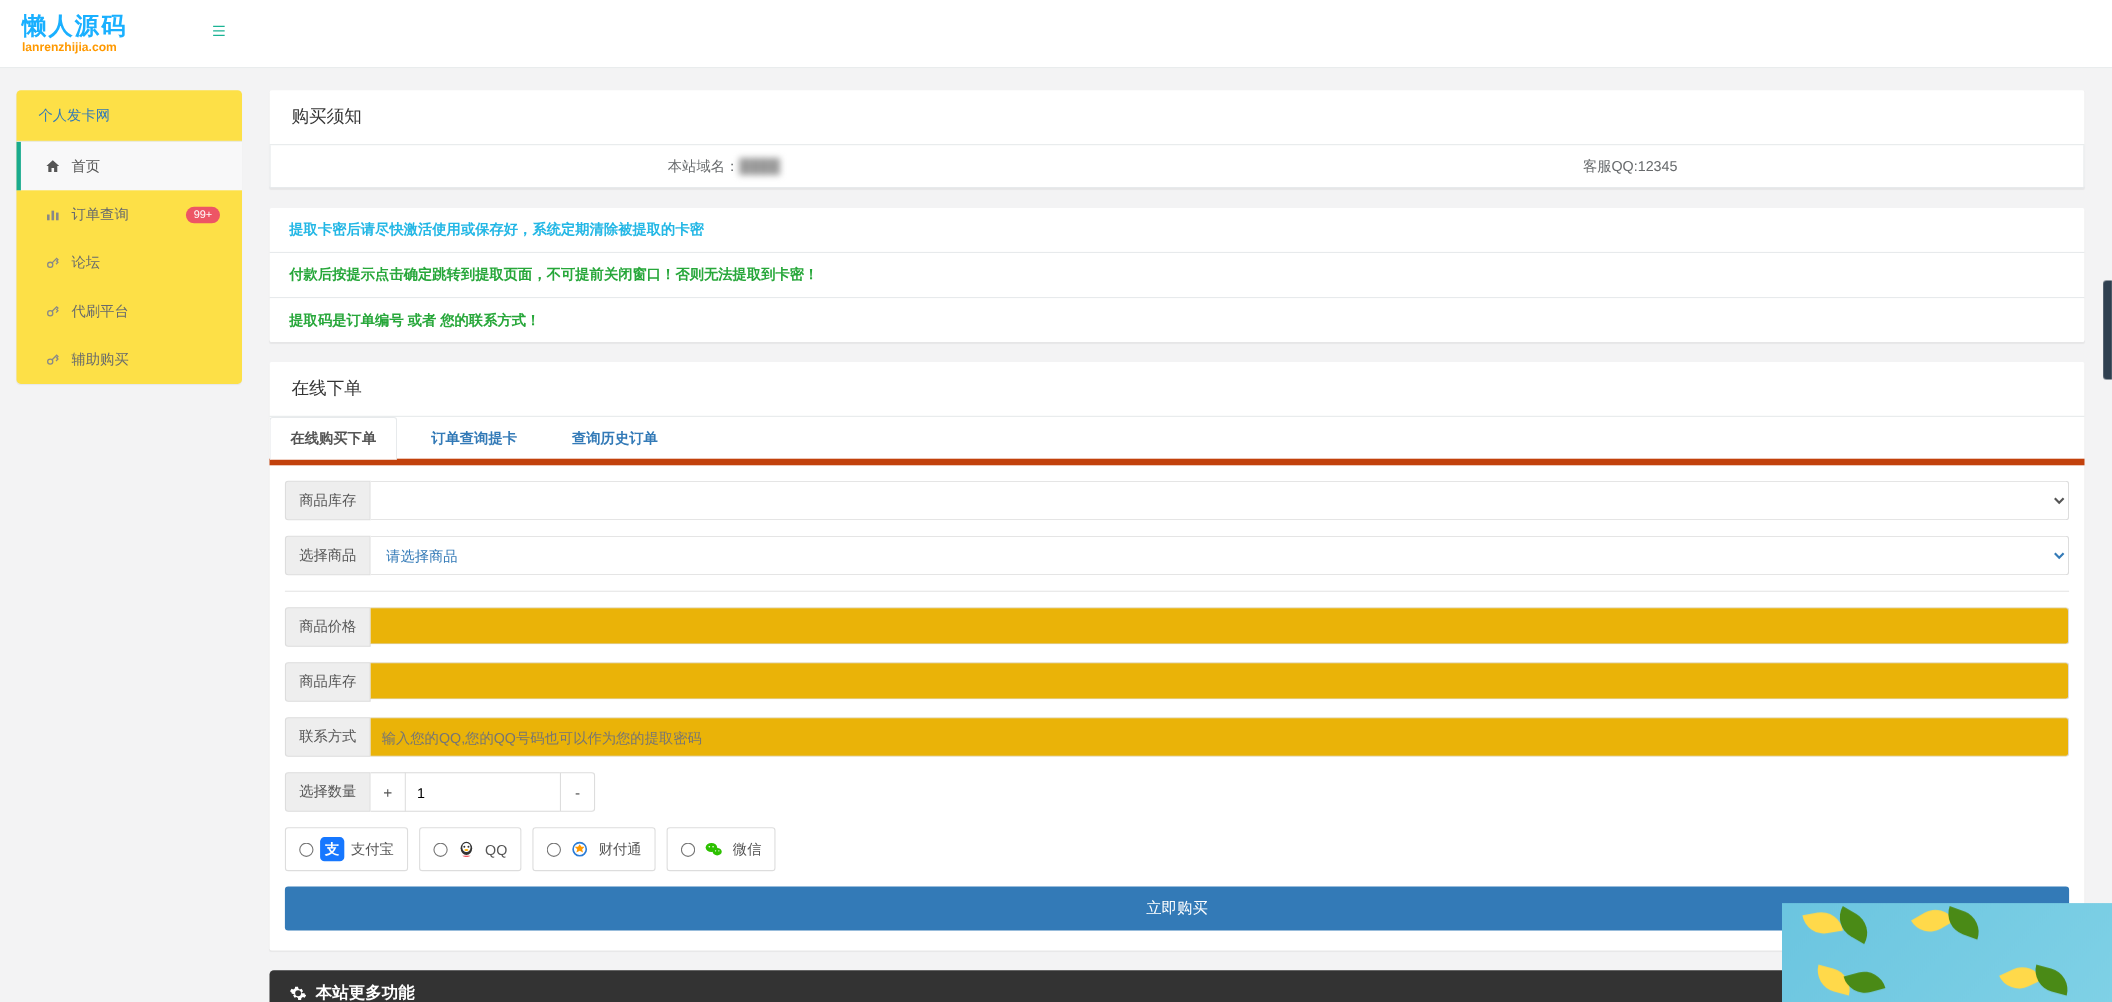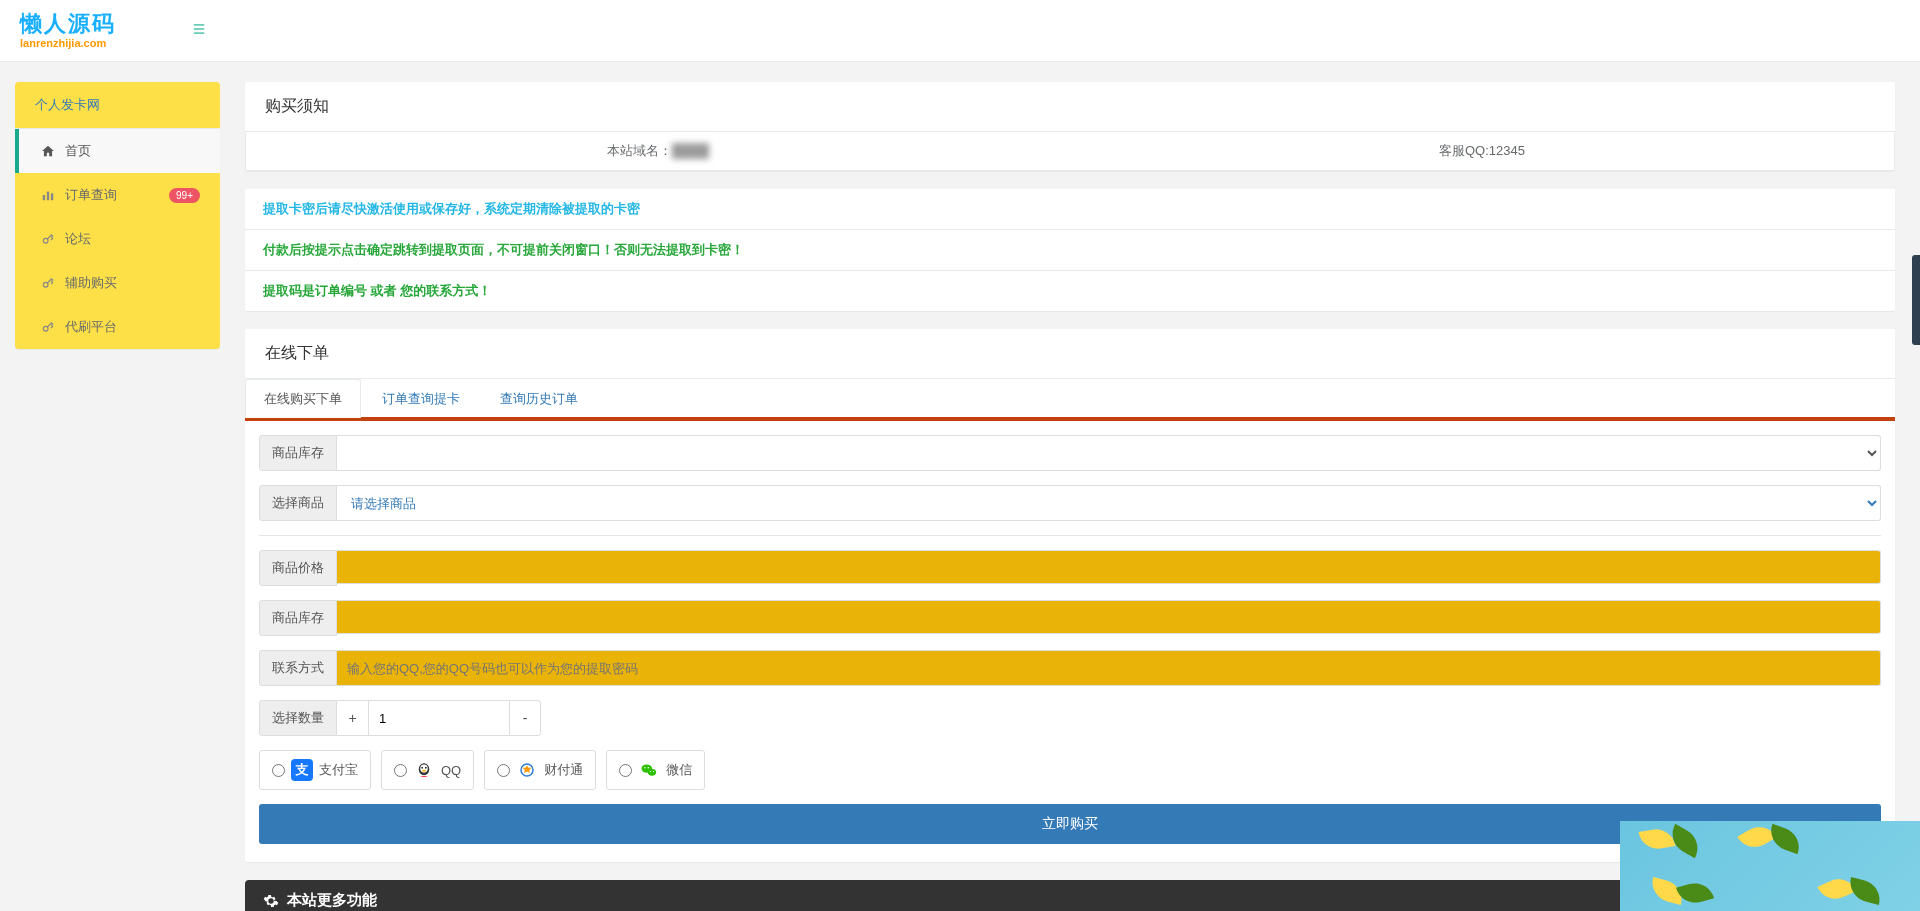--- a/index.html
+++ b/index.html
@@ -33,21 +33,21 @@
 .info-row { display: flex; border: 1px solid #e7eaec; border-top: none; }
 .info-cell { flex: 1; text-align: center; padding: 10px 8px; color: #676a6c; font-size: 13px; }
 .info-cell .blur { filter: blur(3px); color: #999; }
 
 .notice-list { }
 .notice-list .nrow { padding: 11px 18px; font-size: 13px; font-weight: 700; border-bottom: 1px solid #e7eaec; }
 .notice-list .nrow:last-child { border-bottom: none; }
 .nrow.c-blue { color: #23b7e5; }
 .nrow.c-green { color: #27a73a; }
 
-.tabs { display: flex; gap: 2px; border-bottom: 4px solid #c2410c; padding: 0; }
+.tabs { display: flex; gap: 12px; border-bottom: 6px solid #c2410c; padding: 0; font-weight: bold; }
 .tabs .tab { padding: 10px 18px; font-size: 13px; color: #337ab7; cursor: pointer; background: transparent; border: 1px solid transparent; border-bottom: none; margin-bottom: -1px; }
 .tabs .tab.active { background: #fff; color: #555; border-color: #e7eaec; border-bottom-color: #fff; border-radius: 3px 3px 0 0; }
 
 .form-area { padding: 14px 14px 18px 14px; }
 .form-row { display: flex; align-items: stretch; margin-bottom: 14px; }
 .form-label { background: #eee; border: 1px solid #ddd; padding: 8px 12px; font-size: 13px; color: #555; white-space: nowrap; display: flex; align-items: center; border-radius: 3px 0 0 3px; }
 .form-control { flex: 1; border: 1px solid #ddd; border-left: none; padding: 8px 10px; font-size: 13px; color: #555; background: #eab308; border-radius: 0 3px 3px 0; outline: none; }
 select.form-control { appearance: auto; background: #fff; }
 .form-control.empty { height: 34px; }
 .form-sep { border-top: 1px solid #e5e5e5; margin: 10px 0 14px 0; }
@@ -137,31 +137,31 @@
         <span>论坛</span>
       </div>
 
       <div class="sidebar-item">
         <span class="ico">
           <svg class="icon-svg" viewBox="0 0 24 24" fill="none" stroke="currentColor" stroke-width="2">
               <circle cx="8" cy="15" r="4"></circle>
               <path d="M11 12l7-7 2 2-2 2 2 2-3 3"></path>
             </svg>
         </span>
-        <span>辅助购买</span>
+        <span>代刷平台</span>
       </div>
 
       <div class="sidebar-item">
         <span class="ico">
           <svg class="icon-svg" viewBox="0 0 24 24" fill="none" stroke="currentColor" stroke-width="2">
               <circle cx="8" cy="15" r="4"></circle>
               <path d="M11 12l7-7 2 2-2 2 2 2-3 3"></path>
             </svg>
         </span>
-        <span>代刷平台</span>
+        <span>辅助购买</span>
       </div>
     </div>
   </div>
 
   <div class="main">
 
     <div class="panel">
       <div class="panel-heading">购买须知</div>
       <div class="info-row">
         <div class="info-cell">

